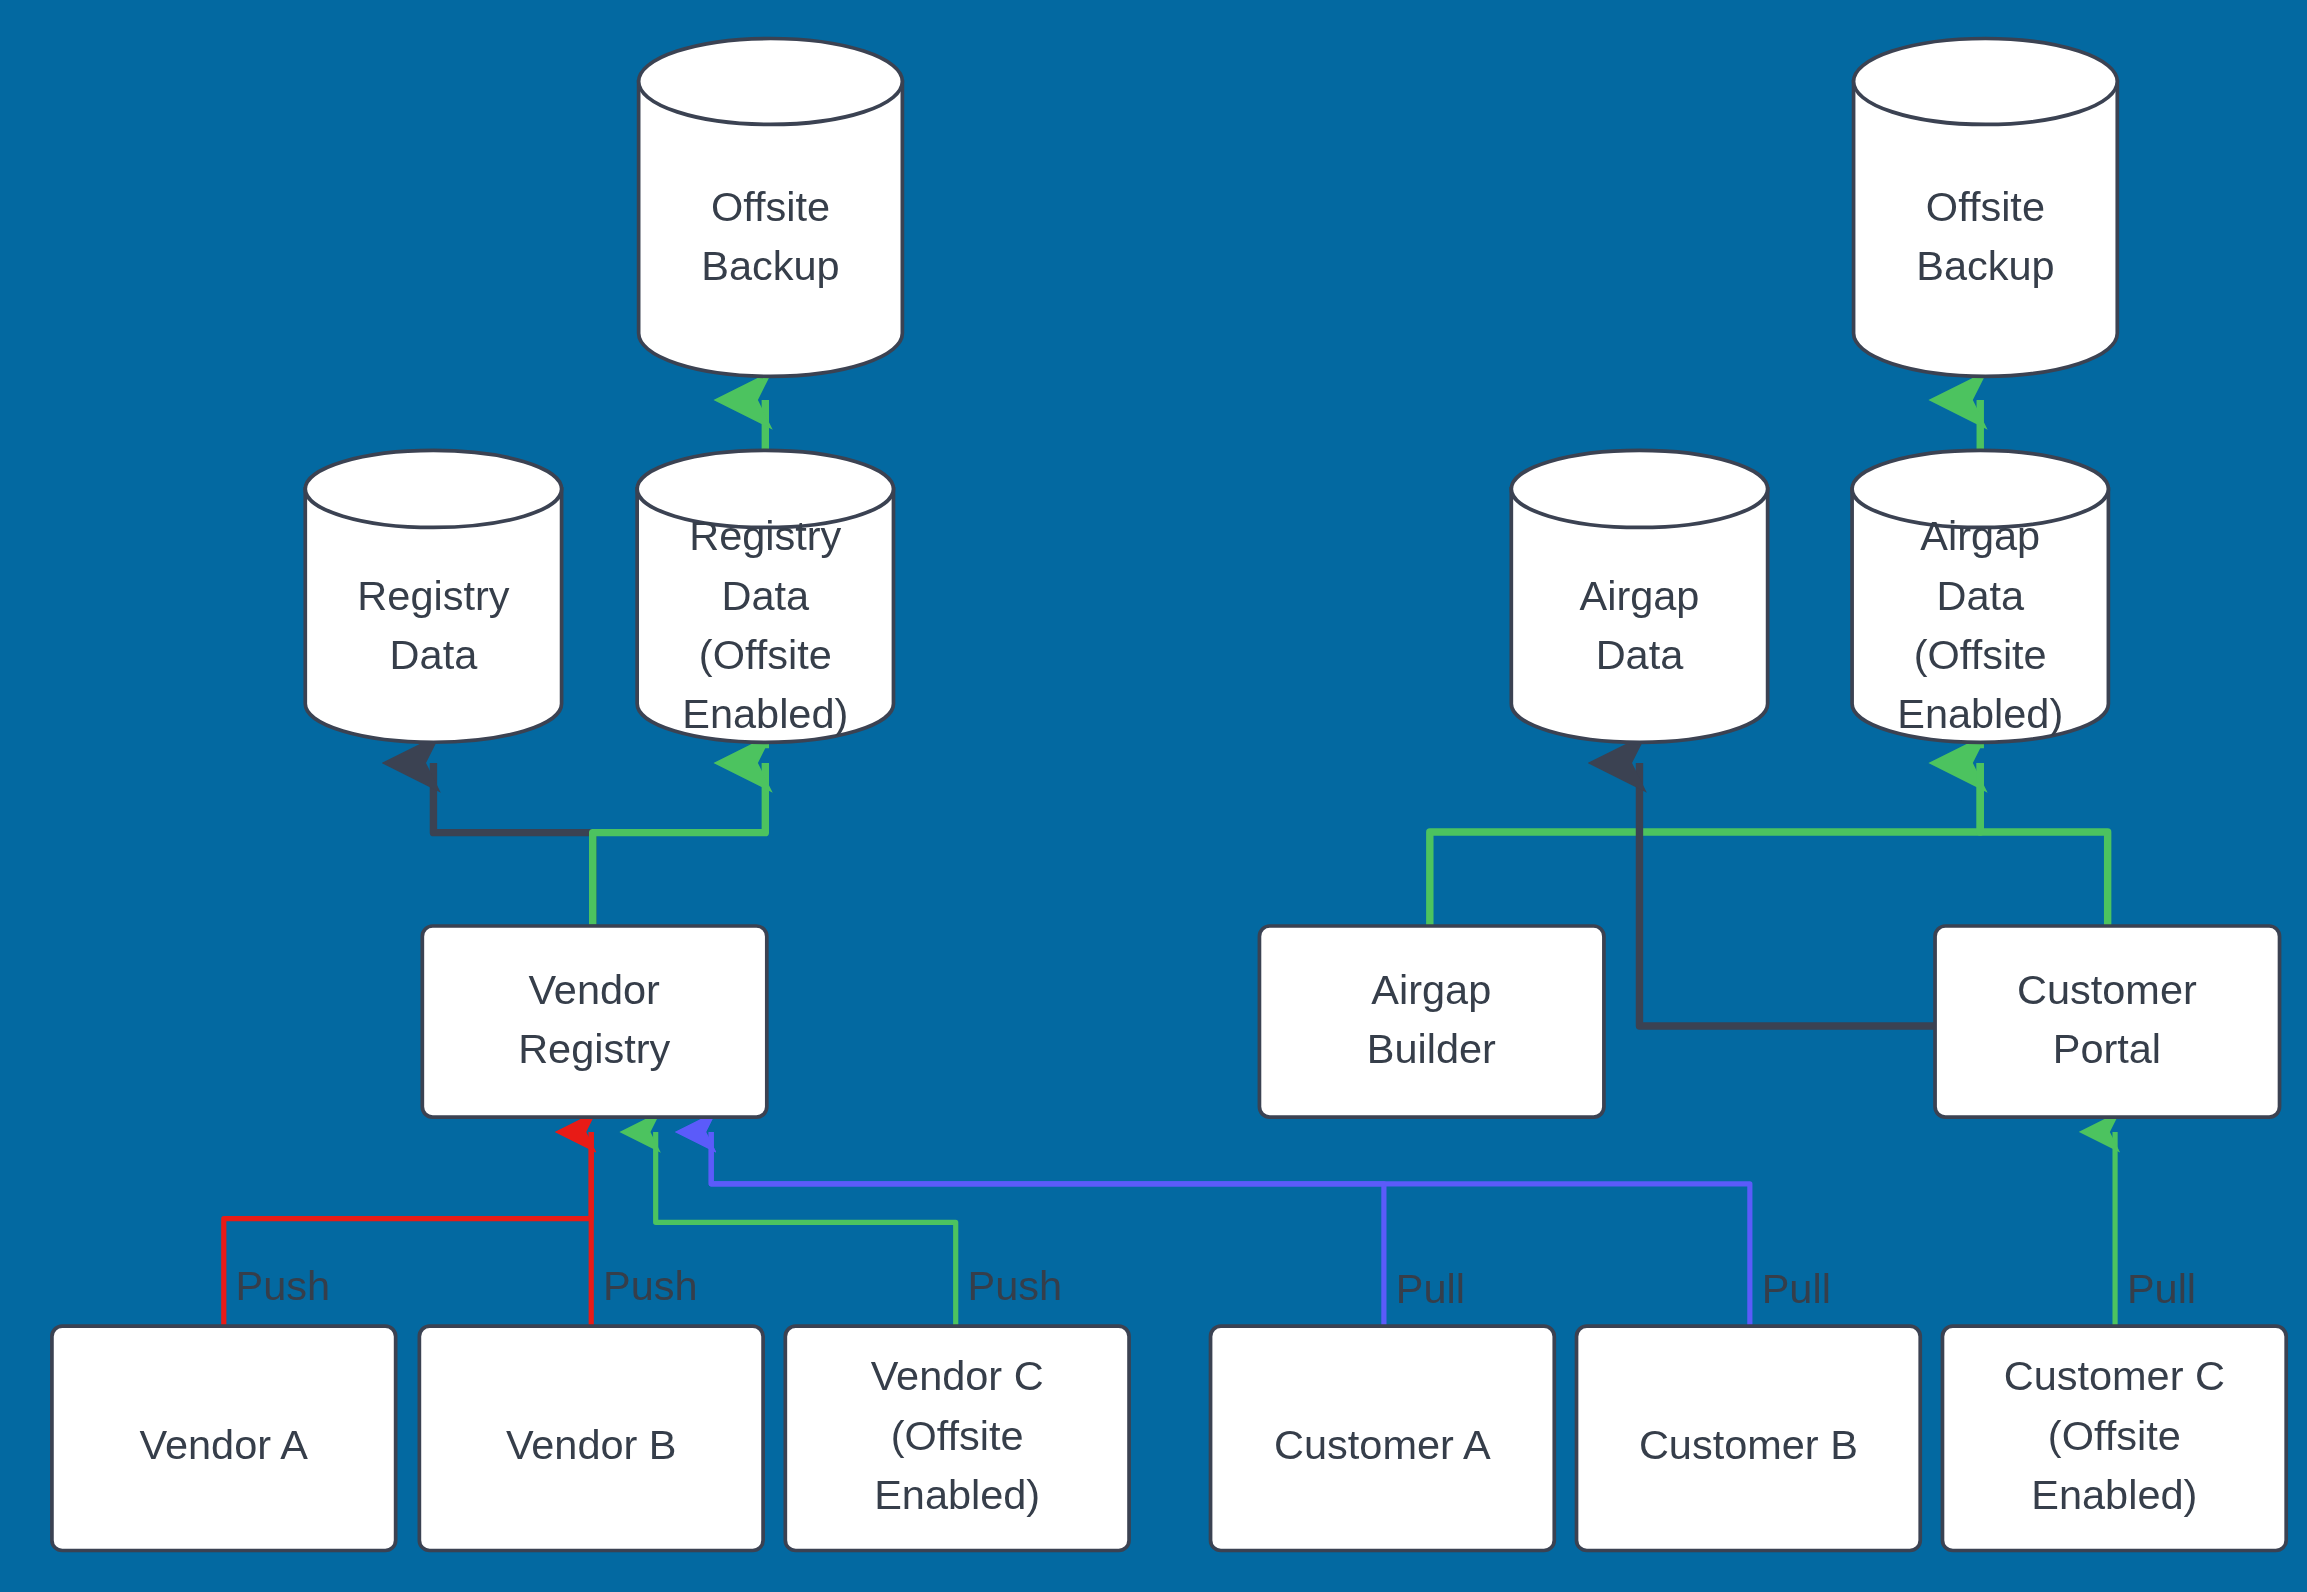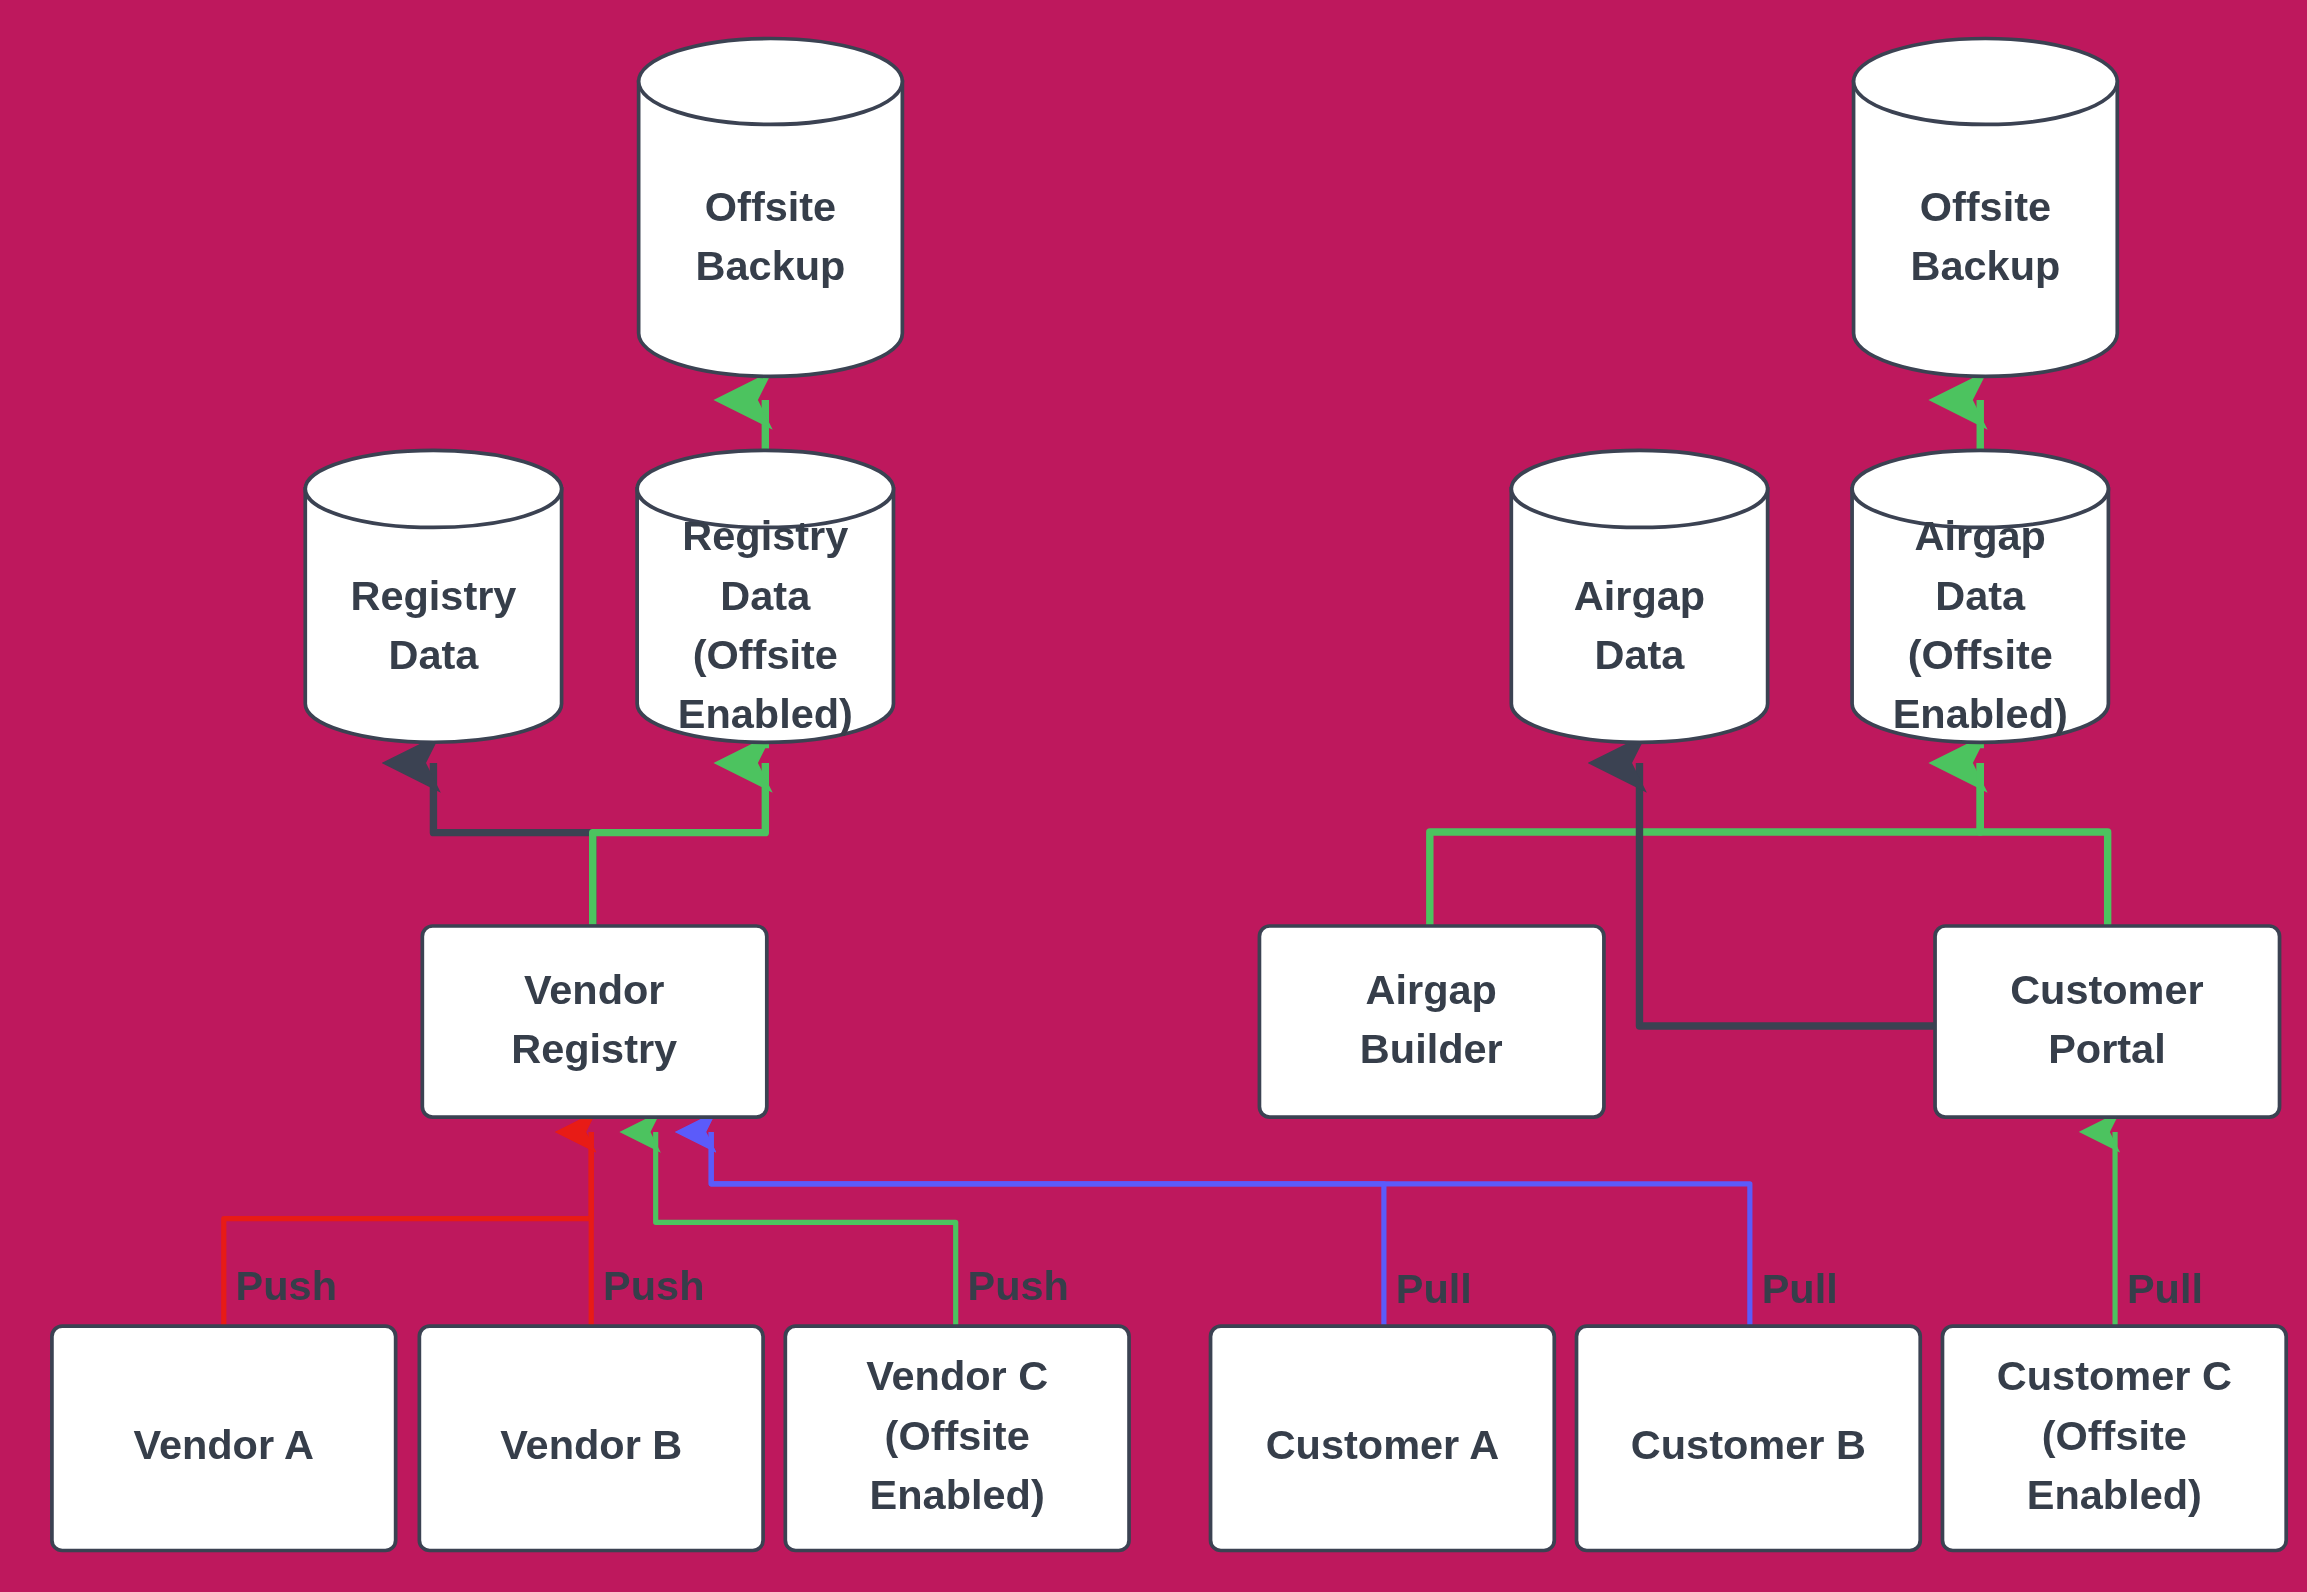--- a/index.html
+++ b/index.html
@@ -11,22 +11,21 @@
   body {
     width: 2307px;
     height: 1592px;
     overflow: hidden;
     font-family: "Liberation Sans", "DejaVu Sans", sans-serif;
   }
   #diagram-root {
     position: relative;
     width: 2307px;
     height: 1592px;
-    background: #be185d;
-    font-weight: bold;
+    background: #0369a1;
   }
   svg#flow {
     display: block;
     width: 2307px;
     height: 1592px;
   }
   .node-shape {
     fill: #ffffff;
     stroke: #3b4252;
     stroke-width: 5;

